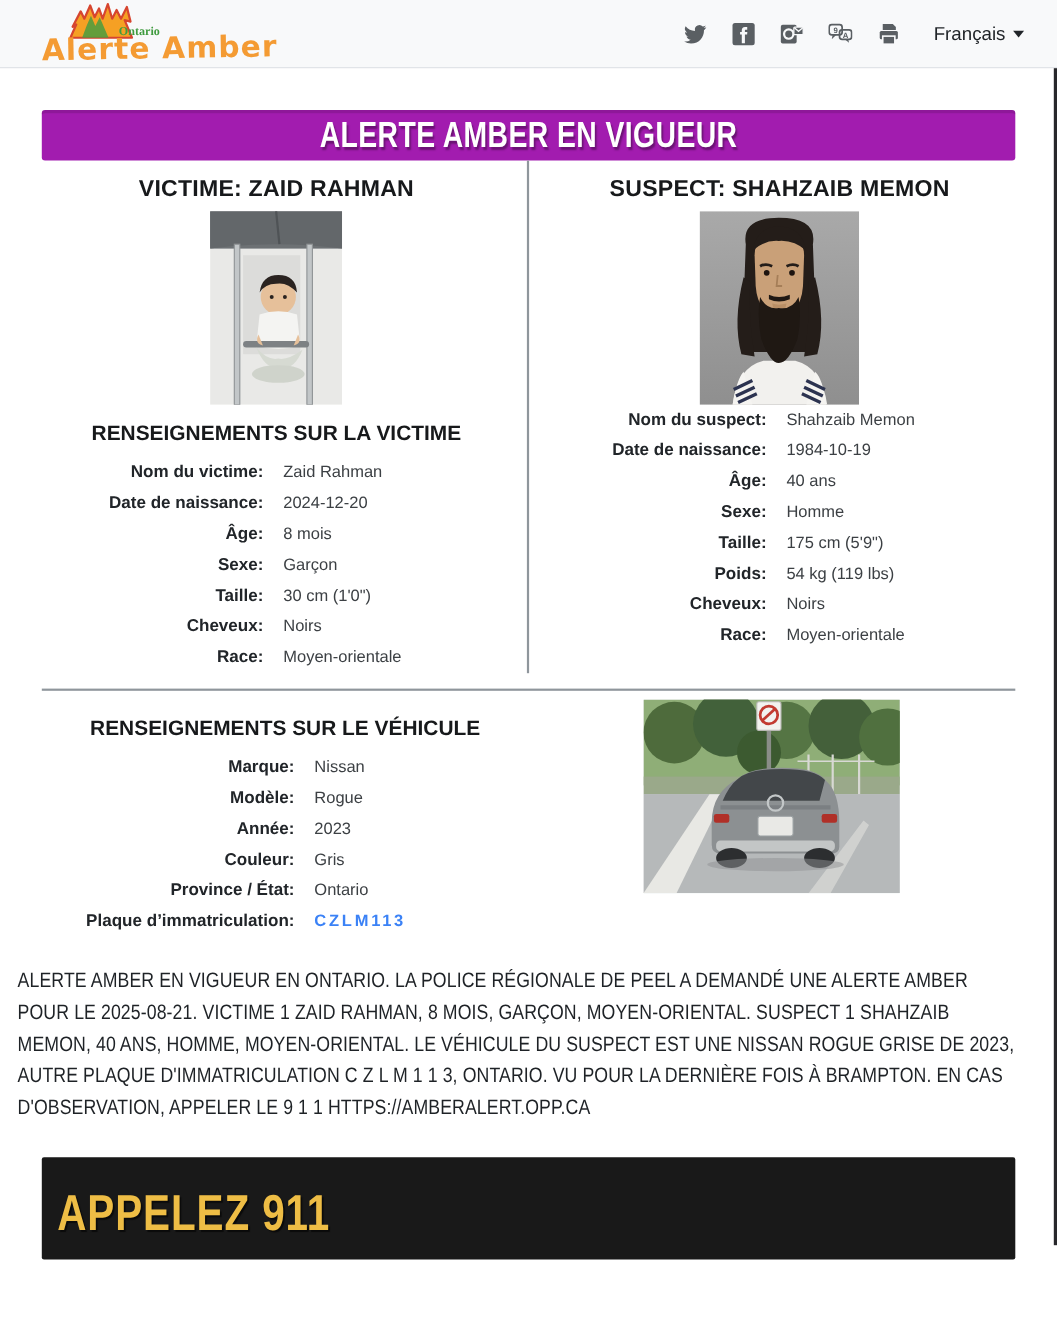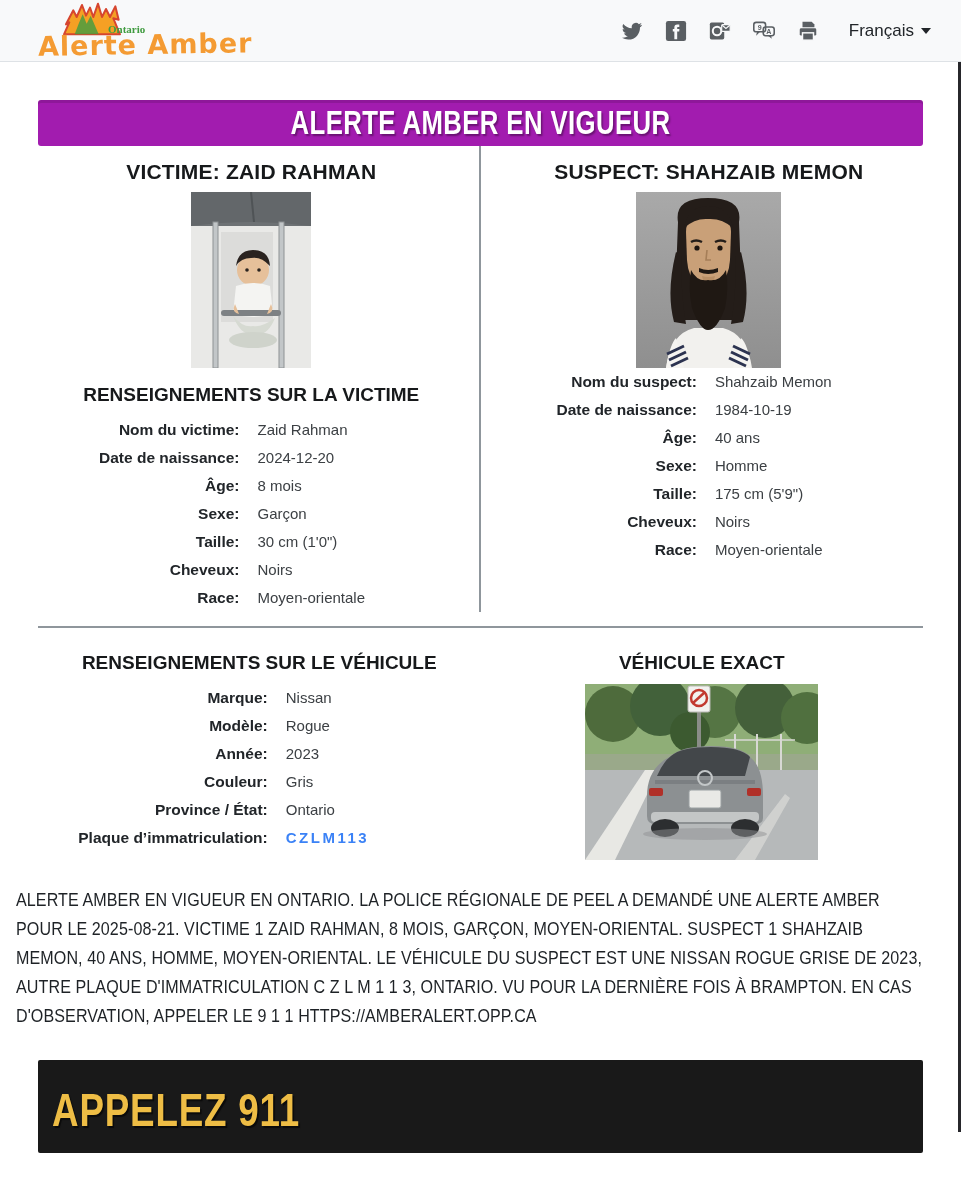--- a/index.html
+++ b/index.html
@@ -265,20 +265,24 @@
         </div>
       <div class="info-row">
           <div class="info-label">Sexe:</div>
           <div class="info-value">Homme</div>
         </div>
       <div class="info-row">
           <div class="info-label">Taille:</div>
           <div class="info-value">175 cm (5'9")</div>
         </div>
       <div class="info-row">
+          <div class="info-label">Poids:</div>
+          <div class="info-value">54 kg (119 lbs)</div>
+        </div>
+      <div class="info-row">
           <div class="info-label">Cheveux:</div>
           <div class="info-value">Noirs</div>
         </div>
       <div class="info-row">
           <div class="info-label">Race:</div>
           <div class="info-value">Moyen-orientale</div>
         </div>
     </div>
   </div>
 </div>
@@ -307,21 +311,20 @@
           <div class="info-label">Province / État:</div>
           <div class="info-value">Ontario</div>
         </div>
       <div class="info-row">
           <div class="info-label">Plaque d’immatriculation:</div>
           <div class="info-value plate-value">CZLM113</div>
         </div>
     </div>
   </div>
   <div>
-    <h3 class="sub-title">VÉHICULE EXACT</h3>
     <div class="photo-frame">
       <svg width="233" height="176" viewBox="0 0 233 176">
         <rect width="233" height="176" fill="#c7cbcb"></rect>
         <rect x="0" y="0" width="233" height="78" fill="#8fae77"></rect>
         <circle cx="28" cy="30" r="28" fill="#4e6b3c"></circle>
         <circle cx="75" cy="22" r="30" fill="#42613a"></circle>
         <circle cx="130" cy="28" r="26" fill="#557544"></circle>
         <circle cx="180" cy="24" r="30" fill="#44603a"></circle>
         <circle cx="222" cy="34" r="26" fill="#50703f"></circle>
         <circle cx="105" cy="48" r="20" fill="#3c5a30"></circle>

